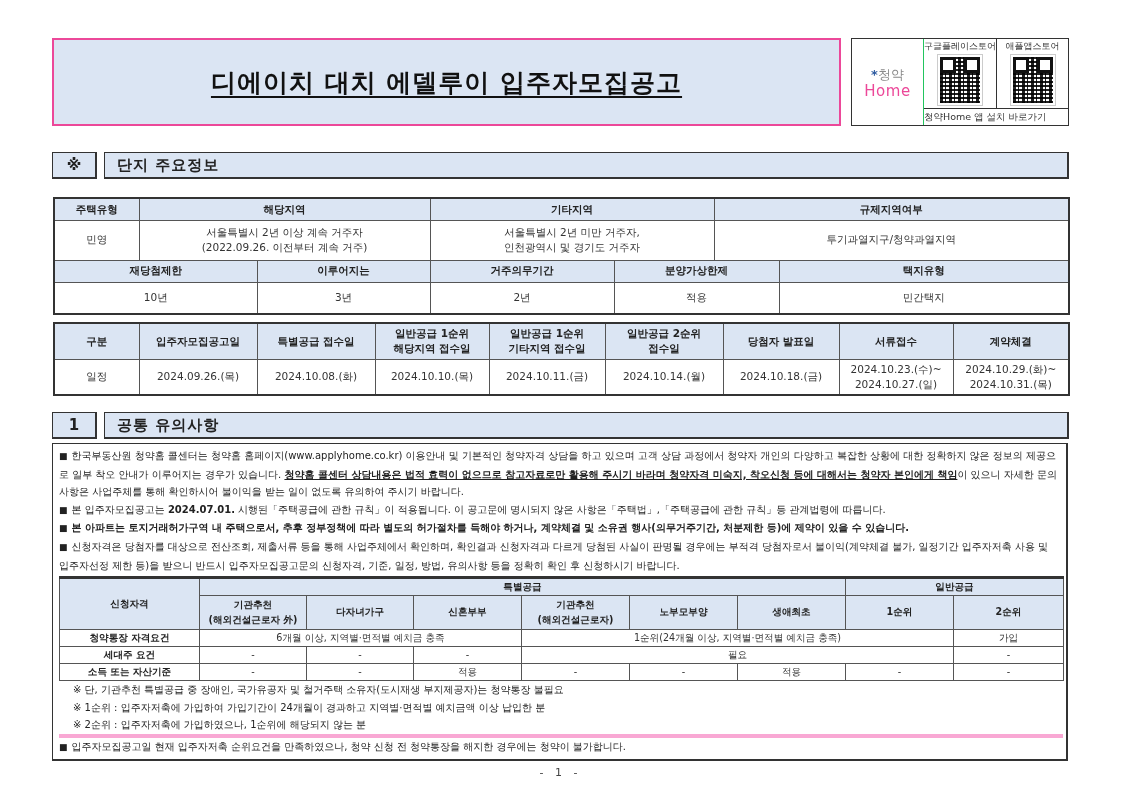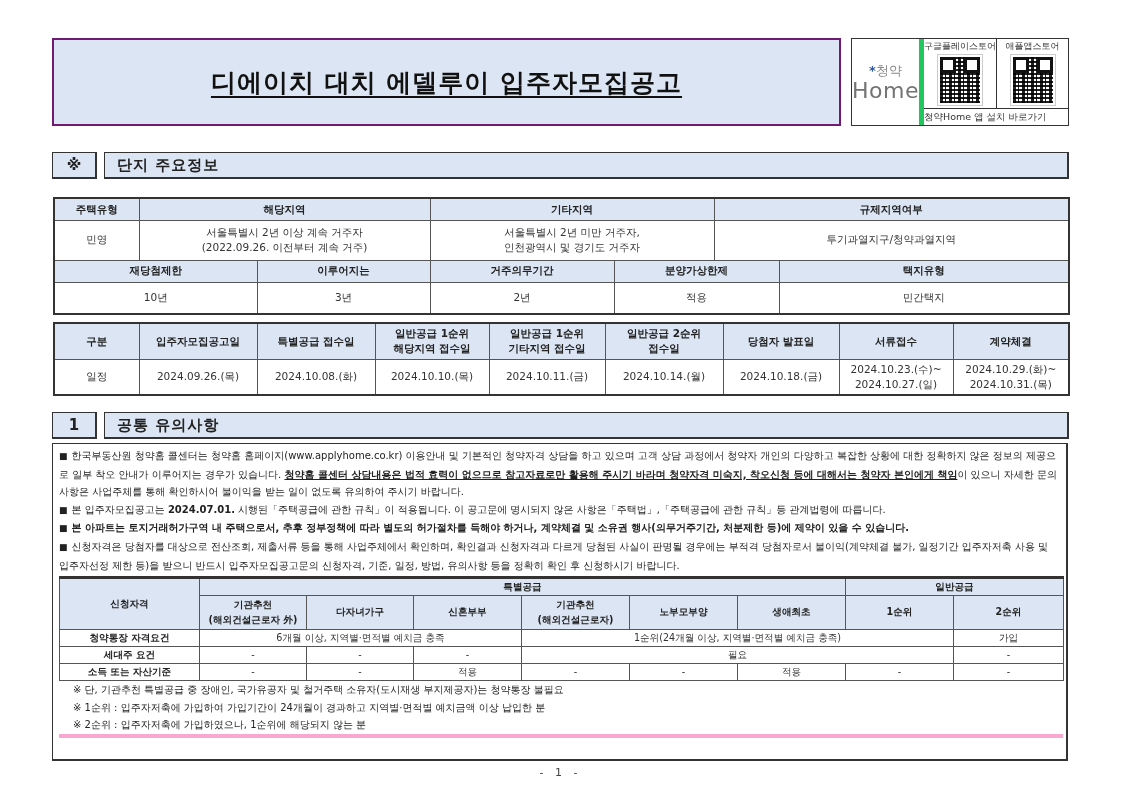--- a/index.html
+++ b/index.html
@@ -1,39 +1,39 @@
 <!DOCTYPE html>
 <html><head>
 <meta charset="utf-8">
 <style>
   * { box-sizing: border-box; margin: 0; padding: 0; }
   html, body { width: 1121px; height: 793px; background: #ffffff; overflow: hidden; }
   body { font-family: "DejaVu Sans", "Liberation Sans", sans-serif; color: #222; position: relative; }
 
   .title-box {
     position: absolute; left: 52px; top: 38px; width: 789px; height: 88px;
-    background: #dbe5f3; border: 2px solid #701a75;
+    background: #dbe5f3; border: 2px solid #ec4899;
     display: flex; align-items: center; justify-content: center; text-align: right;
   }
   .title-box h1 {
     font-size: 25px; font-weight: bold; letter-spacing: 1px;
     text-decoration: underline; text-underline-offset: 5px; color: #111;
   }
 
   .app-box {
     position: absolute; left: 851px; top: 38px; width: 218px; height: 88px;
     border: 1px solid #333; background: #fff; display: flex;
   }
   .app-logo {
     width: 72px; display: flex; flex-direction: column; align-items: center; justify-content: center;
-    border-right: 5px solid #22c55e;
+    border-right: 1px solid #22c55e;
   }
   .app-logo .kr { font-size: 13px; color: #8a8a8a; }
   .app-logo .kr .star { color: #2c5aa0; font-weight: bold; }
-  .app-logo .en { font-size: 22px; color: #737373; line-height: 1; letter-spacing: 0.5px; }
+  .app-logo .en { font-size: 15px; color: #ec4899; line-height: 1; letter-spacing: 0.5px; }
   .app-right { flex: 1; display: flex; flex-direction: column; }
   .qr-row { flex: 1; display: flex; }
   .qr-col { flex: 1; display: flex; flex-direction: column; align-items: center; border-right: 1px solid #333; padding-top: 1px; }
   .qr-col:last-child { border-right: none; }
   .qr-col .lbl { font-size: 9px; color: #333; white-space: nowrap; }
   .qr {
     width: 44px; height: 50px; margin-top: 2px;
     background:
       repeating-linear-gradient(90deg, #222 0 3px, #fff 3px 5px, #222 5px 6px, #fff 6px 9px),
       repeating-linear-gradient(0deg, #222 0 2px, #fff 2px 4px);
@@ -307,15 +307,16 @@
     </tr>
   </tbody>
     </table>
 
   <div class="elig-notes" style="margin-left:0; padding-left:14px; width:1004px;">
     <p>※ 단, 기관추천 특별공급 중 장애인, 국가유공자 및 철거주택 소유자(도시재생 부지제공자)는 청약통장 불필요</p>
     <p>※ 1순위 : 입주자저축에 가입하여 가입기간이 24개월이 경과하고 지역별·면적별 예치금액 이상 납입한 분</p>
     <p>※ 2순위 : 입주자저축에 가입하였으나, 1순위에 해당되지 않는 분</p>
   </div>
 
+  <p><span class="bullet">■</span><span>입주자모집공고일 현재 입주자저축 순위요건을 만족하였으나, 청약 신청 전 청약통장을 해지한 경우에는 청약이 불가합니다.</span></p>
 </div>
 
 <div class="page-num">- 1 -</div>
 
 </body></html>

